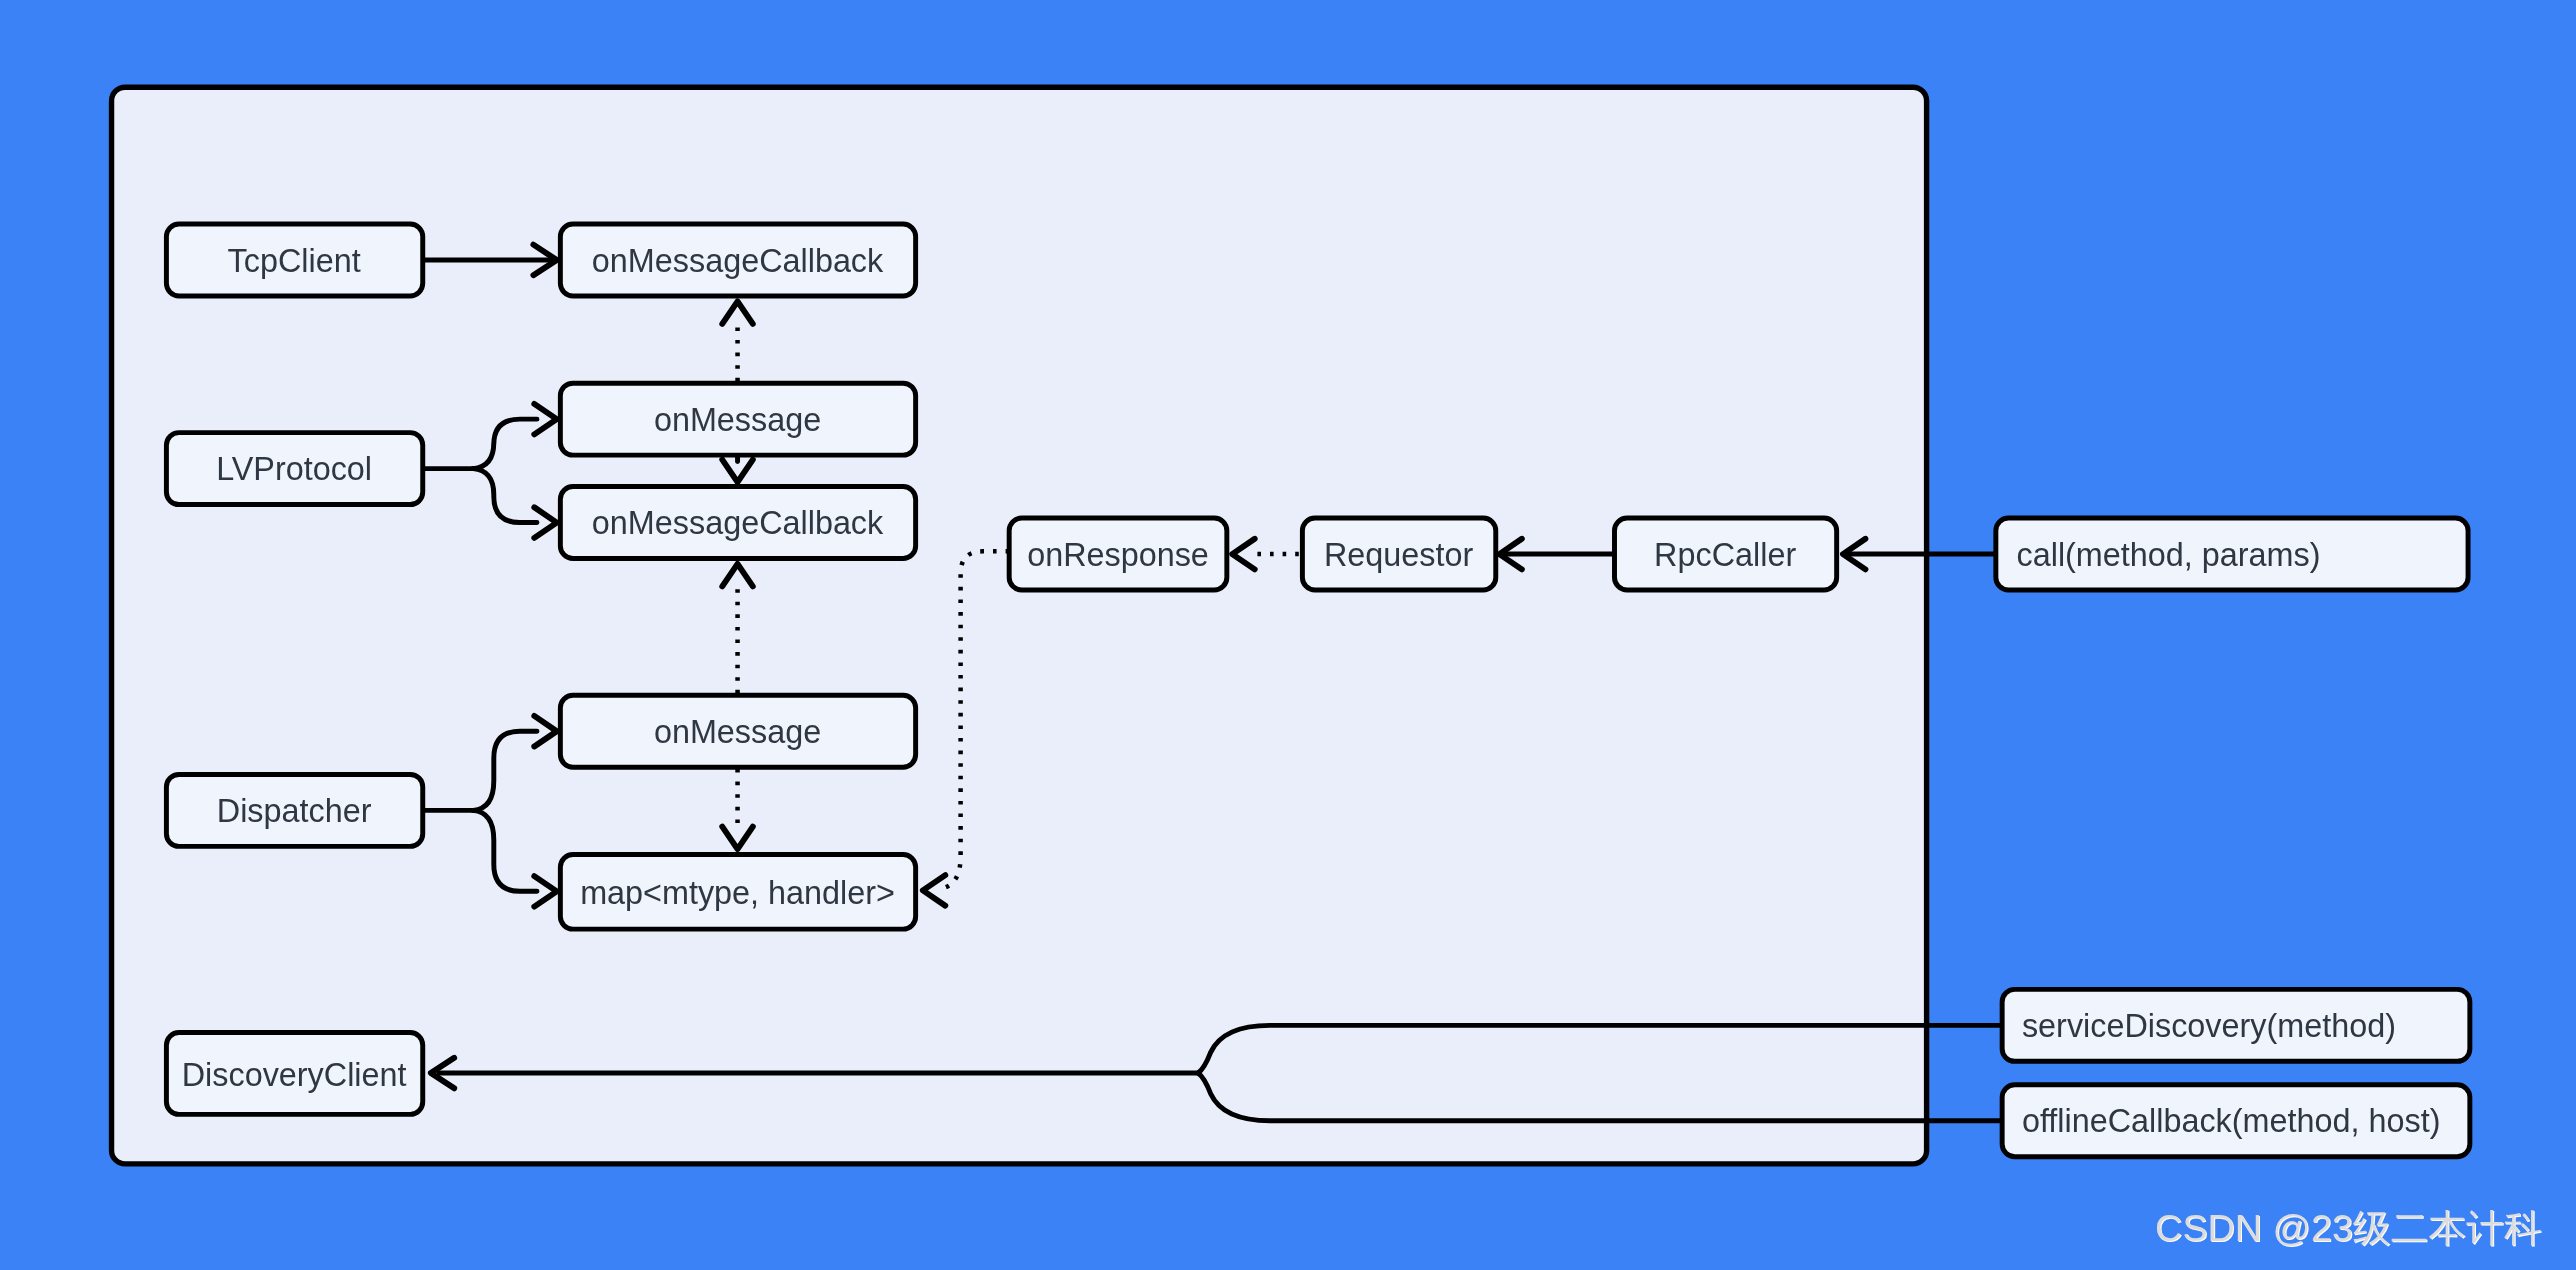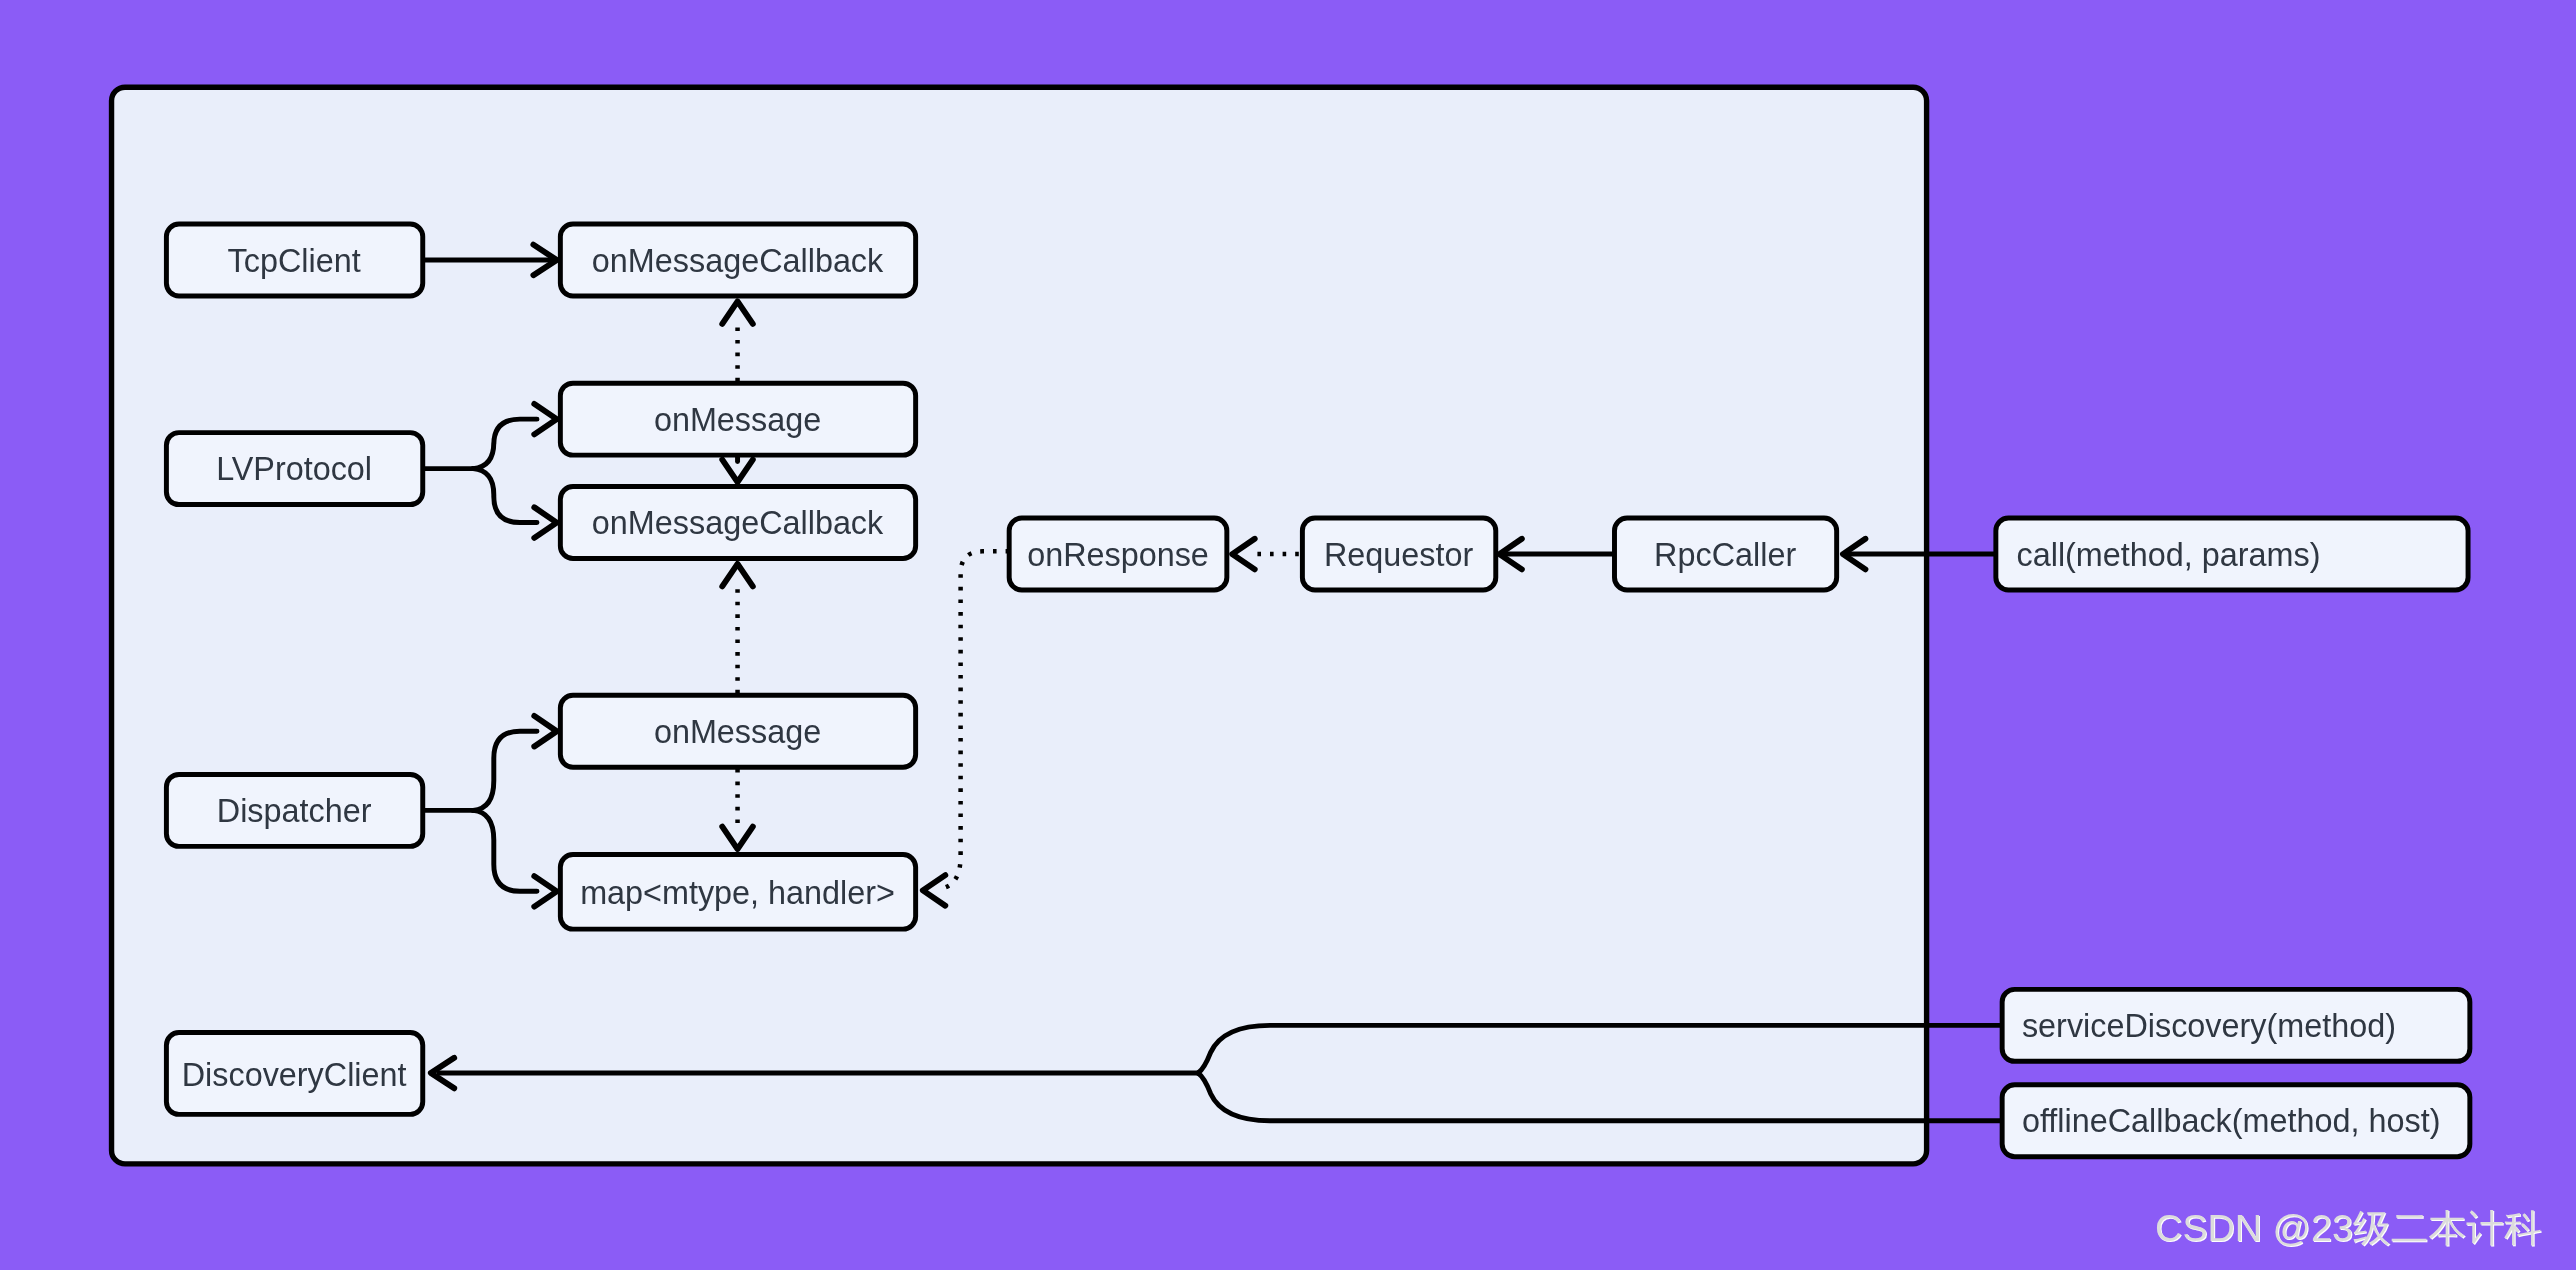--- a/index.html
+++ b/index.html
@@ -1,16 +1,16 @@
 <!DOCTYPE html>
 <html style="font-size:14.4px"><head>
 <meta charset="utf-8">
 <style>
   html,body{margin:0;padding:0;background:#ffffff;}
-  .stage{position:relative;width:2576px;height:1270px;background:#8b5cf6;
+  .stage{position:relative;width:2576px;height:1270px;background:#3b82f6;
          font-family:"Liberation Sans", sans-serif;}
   svg{position:absolute;left:0;top:0;}
   .container-box{fill:#e9eefa;stroke:#000000;stroke-width:6;}
   .node{fill:#f0f4fd;stroke:#000000;stroke-width:5.5;}
   .label{fill:#2f3742;font-family:"Liberation Sans", sans-serif;font-size:36px;}
   .label.center{text-anchor:middle;}
   .label.left{text-anchor:start;}
   .edge{fill:none;stroke:#000000;stroke-width:5.5;stroke-linecap:round;}
   .edge.dotted{stroke-dasharray:4 10;stroke-linecap:butt;stroke-width:5;}
   .head{fill:none;stroke:#000000;stroke-width:6.5;stroke-linecap:round;stroke-linejoin:round;}

